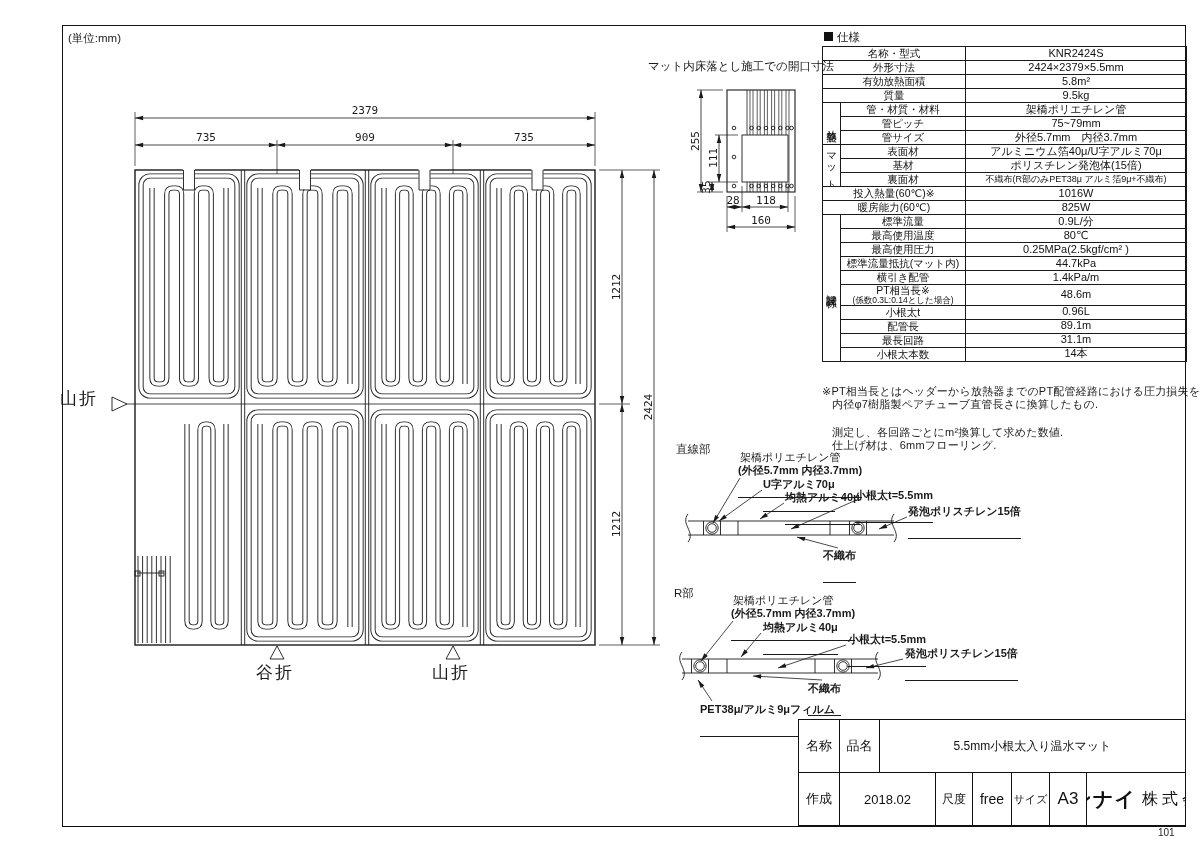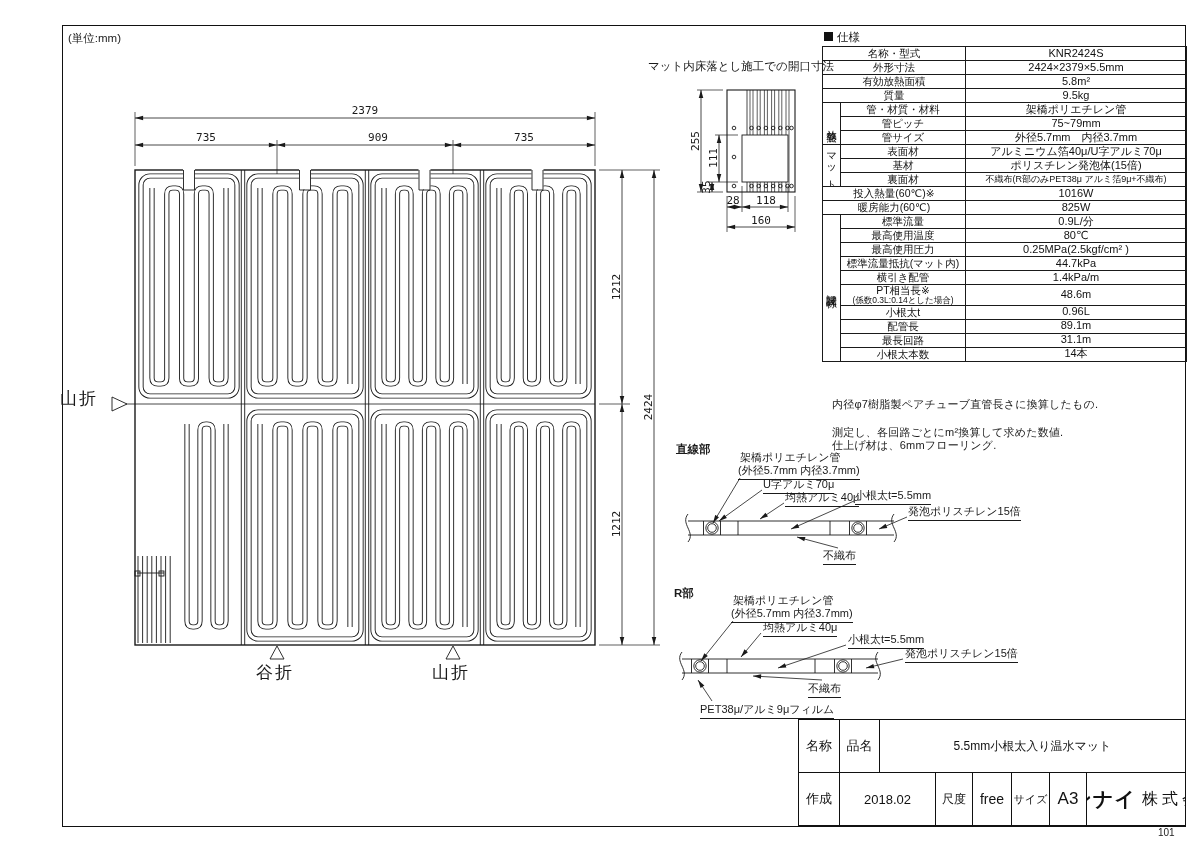--- a/index.html
+++ b/index.html
@@ -4,22 +4,22 @@
 <style>
   html,body{margin:0;padding:0;background:#fff;}
   body{font-family:"Liberation Sans","DejaVu Sans",sans-serif;color:#111;}
   #page{position:relative;width:1200px;height:849px;background:#fff;overflow:hidden;}
   #border-frame{position:absolute;left:62px;top:25px;width:1122px;height:800px;border:1.5px solid #111;}
   svg{position:absolute;left:0;top:0;}
   .t{position:absolute;font-size:11px;white-space:nowrap;color:#1a1a1a;}
   .hdim{transform:translateX(-50%);font-family:"DejaVu Sans Mono","Liberation Mono",monospace;font-size:11px;}
   .vdim{transform:translate(-50%,-50%) rotate(-90deg);font-family:"DejaVu Sans Mono","Liberation Mono",monospace;font-size:11px;}
   .fold{font-size:17px;letter-spacing:2px;}
-  .ul{border-bottom:1px solid #1a1a1a;padding-bottom:1px;}
-  .sec-title{font-size:11.5px;font-weight:bold;}
+  .ul{border-bottom:1px solid #1a1a1a;padding-bottom:19px;font-weight:bold;}
+  .sec-title{font-size:11.5px;}
   .note{font-size:11px;letter-spacing:0.2px;}
   .sq{display:inline-block;width:9px;height:9px;background:#111;margin-right:4px;}
   #spec-head{position:absolute;left:824px;top:30px;font-size:11.5px;}
   #spec{position:absolute;left:822px;top:46px;width:364px;border-collapse:collapse;table-layout:fixed;}
   #spec td{border:1px solid #1a1a1a;padding:0 2px;height:13px;line-height:1.05;text-align:center;overflow:hidden;white-space:nowrap;font-size:10.5px;}
   #spec td.grp{writing-mode:vertical-rl;text-orientation:upright;letter-spacing:1px;padding:0;font-size:10.5px;}
   #spec td.val{font-size:11px;}
   #spec td.val.small{font-size:9px;}
   #spec .lbl2{font-size:8.5px;line-height:1;}
   #tblock{position:absolute;left:798px;top:719px;width:388px;height:107px;border:1.6px solid #111;display:flex;flex-direction:column;background:#fff;box-sizing:border-box;}
@@ -204,21 +204,21 @@
         <line x1="822" y1="680" x2="753" y2="676" stroke="#1a1a1a" stroke-width="0.8" marker-end="url(#ar)"></line>
         <line x1="712" y1="701" x2="698" y2="680" stroke="#1a1a1a" stroke-width="0.8" marker-end="url(#ar)"></line>
       </g>
   </svg>
 
   <div class="t" style="left:68px;top:31px;font-size:11.5px">(単位:mm)</div>
   <div class="t" style="left:1158px;top:827px;font-size:10px">101</div>
 
   <div class="t hdim" style="left:365px;top:104px">2379</div>
   <div class="t hdim" style="left:206px;top:131px">735</div>
-  <div class="t hdim" style="left:378px;top:131px">909</div>
+  <div class="t hdim" style="left:365px;top:131px">909</div>
   <div class="t hdim" style="left:524px;top:131px">735</div>
   <div class="t vdim" style="left:616px;top:287px">1212</div>
   <div class="t vdim" style="left:616px;top:524px">1212</div>
   <div class="t vdim" style="left:648px;top:407px">2424</div>
 
   <div class="t fold" style="left:60px;top:387px">山折</div>
   <div class="t fold" style="left:256px;top:661px">谷折</div>
   <div class="t fold" style="left:432px;top:661px">山折</div>
 
   <div class="t" style="left:648px;top:59px;font-size:11.5px">マット内床落とし施工での開口寸法</div>
@@ -324,20 +324,21 @@
           <td class="lbl">最長回路</td>
           <td class="val">31.1m</td>
         </tr>
         <tr>
           <td class="lbl">小根太本数</td>
           <td class="val">14本</td>
         </tr>
       </tbody>
     </table>
 
+  <div class="t note" style="left:822px;top:384px">※PT相当長とはヘッダーから放熱器までのPT配管経路における圧力損失を</div>
   <div class="t note" style="left:832px;top:397px">内径φ7樹脂製ペアチューブ直管長さに換算したもの.</div>
   <div class="t note" style="left:832px;top:425px">測定し、各回路ごとにm²換算して求めた数値.</div>
   <div class="t note" style="left:832px;top:438px">仕上げ材は、6mmフローリング.</div>
 
   <div class="t sec-title" style="left:676px;top:442px">直線部</div>
   <div class="t" style="left:740px;top:450px">架橋ポリエチレン管</div>
   <div class="t ul" style="left:738px;top:463px">(外径5.7mm 内径3.7mm)</div>
   <div class="t ul" style="left:763px;top:477px">U字アルミ70μ</div>
   <div class="t ul" style="left:785px;top:490px">均熱アルミ40μ</div>
   <div class="t ul" style="left:855px;top:488px">小根太t=5.5mm</div>

